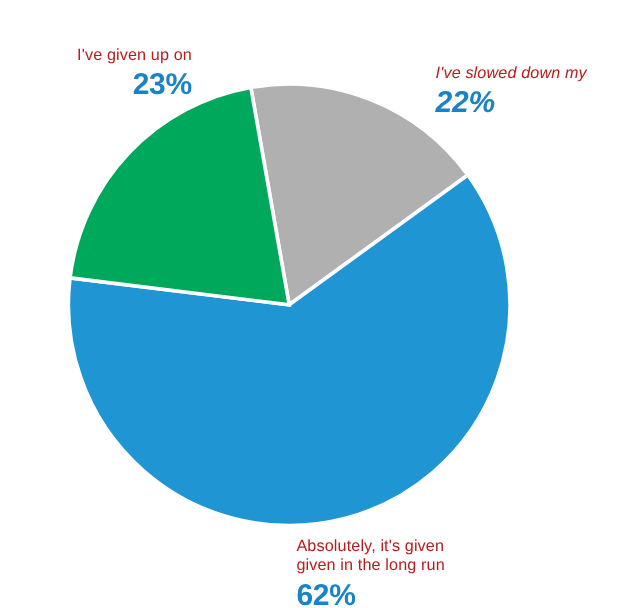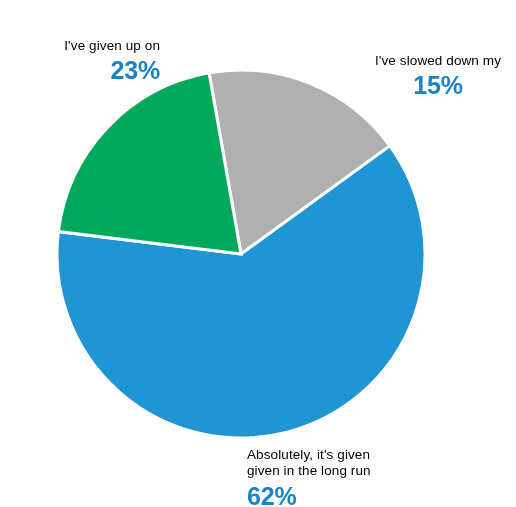--- a/index.html
+++ b/index.html
@@ -24,21 +24,21 @@
     top: 0;
     width: 516px;
     height: 507px;
   }
   .callout {
     position: absolute;
     line-height: 1.22;
   }
   .callout .cap {
     font-size: 13.5px;
-    color: #000000;
+    color: #b91c1c;
     font-weight: 400;
     letter-spacing: 0.1px;
     white-space: pre-line;
   }
   .callout .pct {
     font-size: 25px;
     color: #1a83c6;
     font-weight: 700;
     letter-spacing: -0.2px;
     margin-top: 1px;
@@ -49,21 +49,22 @@
     left: 20px;
     top: 38px;
     width: 140px;
     text-align: right;
   }
   
   #callout-slowed-down {
     left: 363px;
     top: 53px;
     width: 150px;
-    text-align: center;
+    text-align: left;
+    font-style: italic;
   }
   
   #callout-absolutely {
     left: 247px;
     top: 447px;
     width: 200px;
     text-align: left;
   }
 </style>
 </head>
@@ -82,21 +83,21 @@
     </g>
   </svg>
 
   <div class="callout" id="callout-given-up">
     <div class="cap">I've given up on</div>
     <div class="pct">23%</div>
   </div>
 
   <div class="callout" id="callout-slowed-down">
     <div class="cap">I've slowed down my</div>
-    <div class="pct">15%</div>
+    <div class="pct">22%</div>
   </div>
 
   <div class="callout" id="callout-absolutely">
     <div class="cap">Absolutely, it's given</div>
     <div class="cap">given in the long run</div>
     <div class="pct">62%</div>
   </div>
 
 </div>
 

